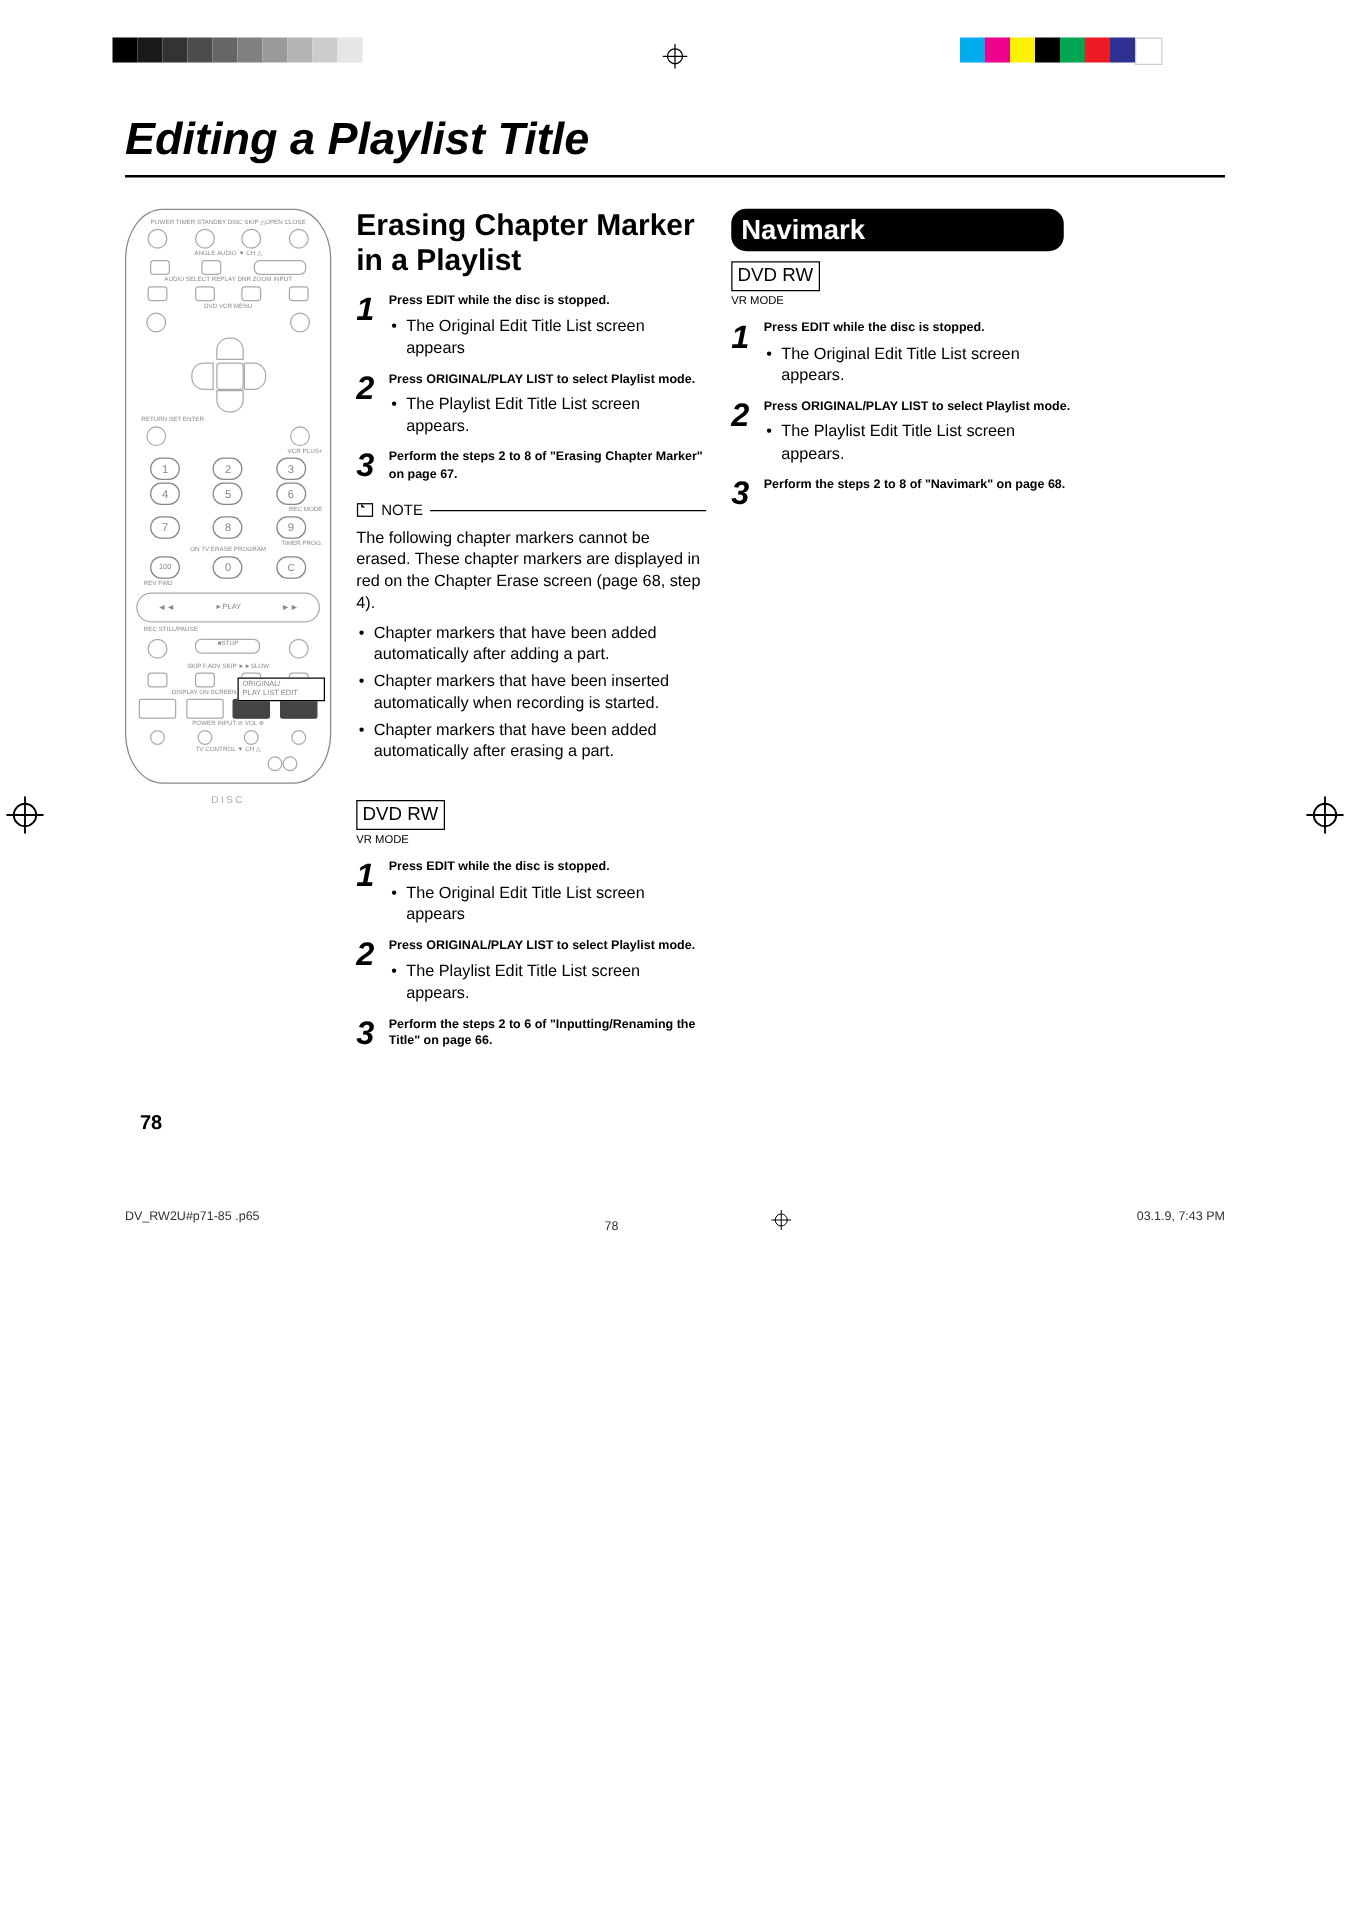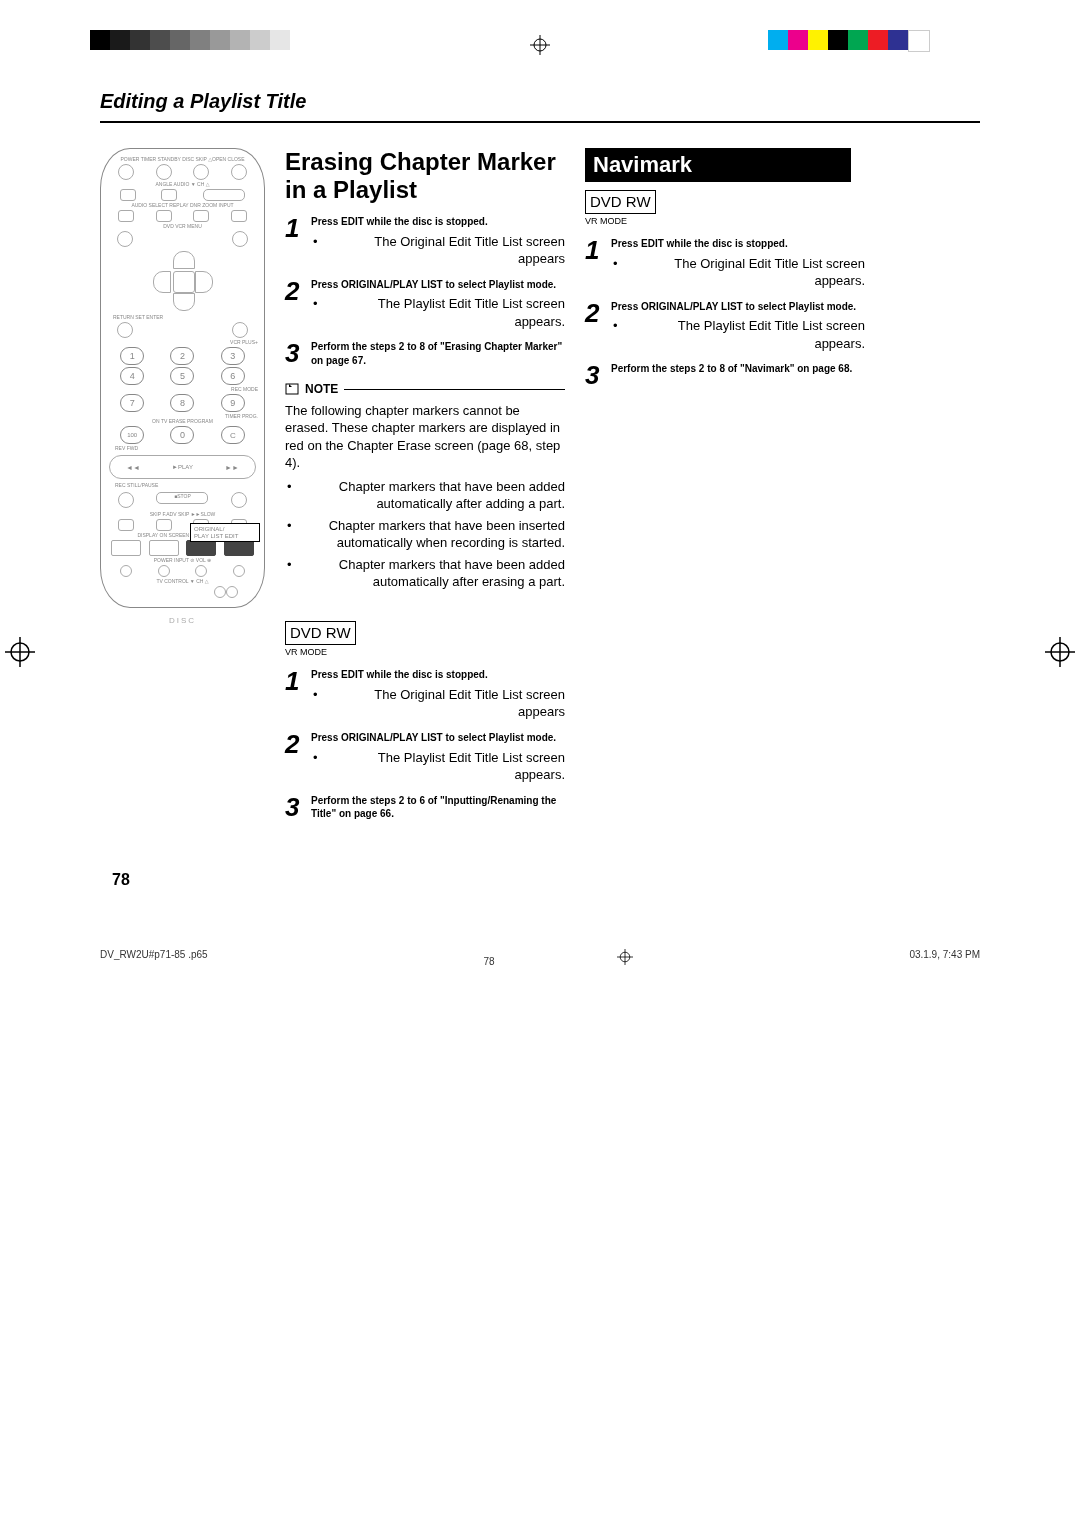--- a/index.html
+++ b/index.html
@@ -38,21 +38,21 @@
     height: 30px;
   }
   .side-reg.left { left: 5px; }
   .side-reg.right { right: 5px; }
   .page {
     width: 880px;
     margin: 0 auto;
     position: relative;
   }
   .page-title {
-    font-size: 20px;
+    font-size: 36px;
     font-weight: bold;
     font-style: italic;
     padding: 20px 0 8px 0;
     border-bottom: 2px solid #000;
   }
   .content {
     display: flex;
     gap: 20px;
     margin-top: 25px;
   }
@@ -112,20 +112,21 @@
   }
   .sec-heading-bar {
     background: #000;
     color: #fff;
     font-size: 22px;
     font-weight: bold;
     padding: 2px 8px;
     margin-bottom: 8px;
     display: inline-block;
     width: 250px;
+    border-radius: 12px;
   }
   .disc-badge {
     display: inline-block;
     border: 1px solid #000;
     font-size: 15px;
     font-weight: normal;
     padding: 1px 4px;
     margin-bottom: 1px;
     text-align: center;
   }
@@ -146,31 +147,30 @@
     line-height: 1;
   }
   .step-body { flex: 1; }
   .step-head { font-weight: bold; font-size: 10px; }
   .step-head .btn-label { font-weight: 900; }
   .sub-bullet {
     margin: 4px 0 0 0;
     padding-left: 14px;
     font-size: 13px;
     position: relative;
-    text-align: right;
   }
   .sub-bullet::before {
     content: "•";
     position: absolute;
     left: 2px;
   }
   .note-block { margin-top: 14px; font-size: 13px; }
   .note-header { display:flex; align-items:center; gap:6px; margin-bottom:4px;}
   .note-icon { width:14px; height:12px; }
-  .note-label { font-weight: bold; font-size: 12px; }
+  .note-label { font-weight: normal; font-size: 12px; }
   .note-line { flex:1; border-top:1px solid #000; }
   .note-text { font-size: 13px; line-height:1.35; }
   .note-bullets { margin-top:6px; }
   .page-num {
     font-weight: bold;
     font-size: 16px;
     margin-top: 40px;
     margin-left: 12px;
   }
   .footer {

